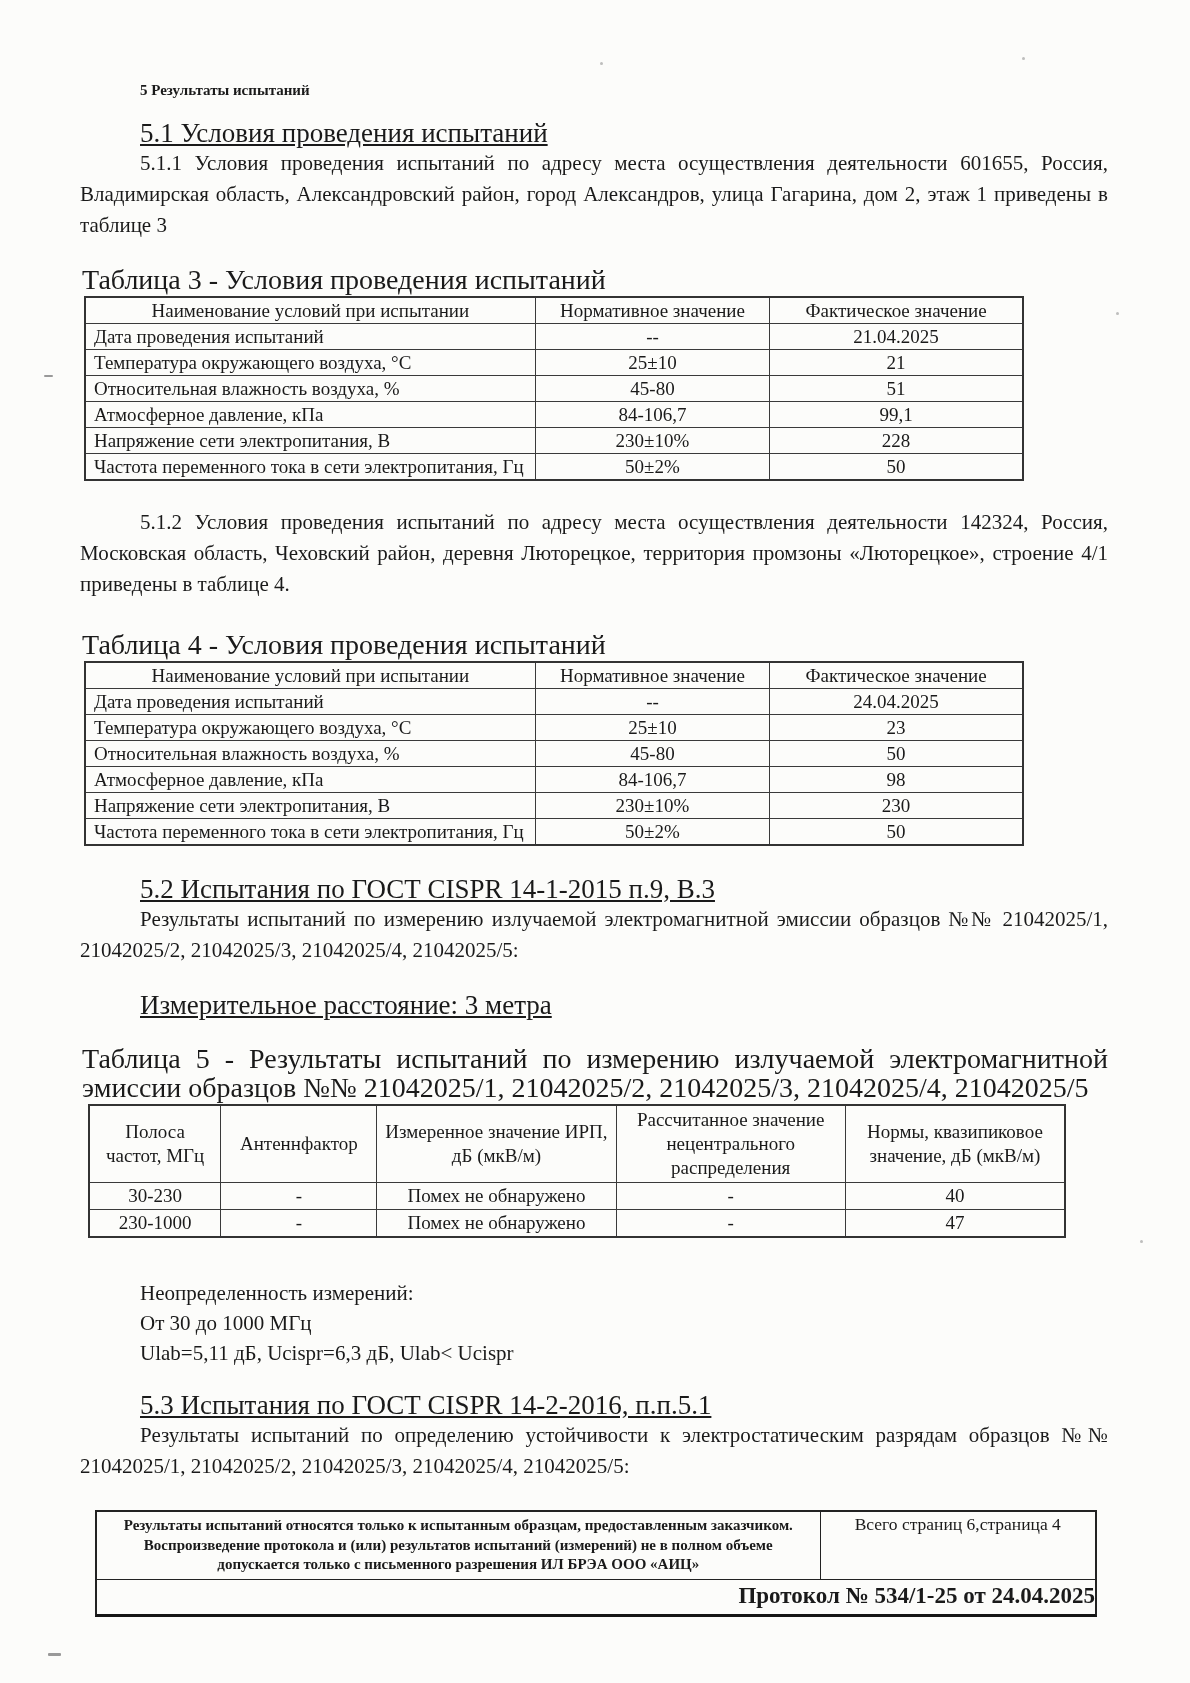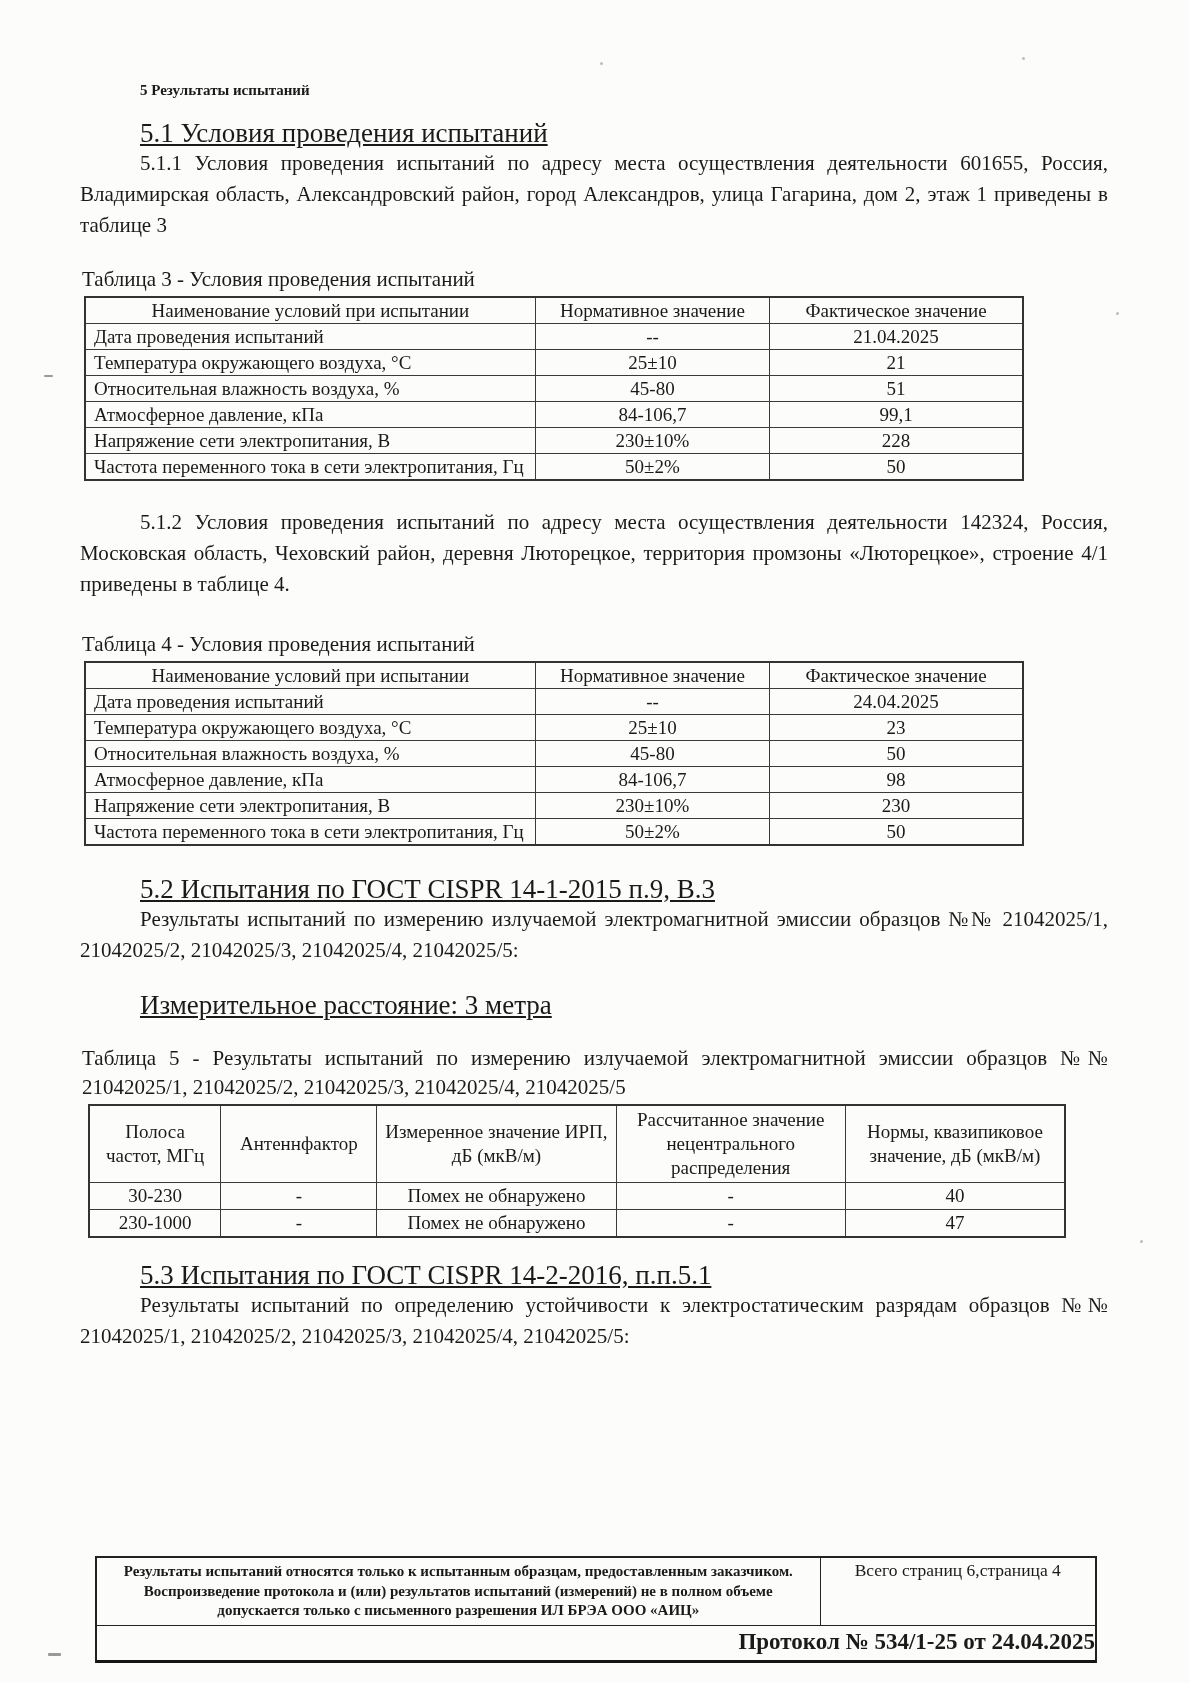--- a/index.html
+++ b/index.html
@@ -13,21 +13,21 @@
   }
   .content{padding:76px 82px 0 80px;}
   .h-bold{
     font-size:15px;font-weight:bold;margin:0 0 0 60px;line-height:28px;
   }
   .line-indent{margin:14px 0 0 60px;font-size:27px;line-height:30px;text-decoration:underline;}
   .para{
     margin:0;font-size:21px;line-height:31px;
     text-align:justify;text-indent:60px;
   }
-  .caption{margin:24px 0 2px 2px;font-size:21px;line-height:29px;}
+  .caption{margin:24px 0 2px 2px;font-size:28px;line-height:29px;}
   .caption-just{text-align:justify;}
   table.doc-table{
     border-collapse:collapse;
     width:940px;
     margin-left:4px;
     border:2px solid #333;
     font-size:19px;
   }
   table.doc-table th, table.doc-table td{
     border:1.5px solid #3a3a3a;
@@ -41,21 +41,21 @@
   table.cond td.val{ text-align:center; }
   table.cond col.c1{width:48%;} table.cond col.c2{width:25%;} table.cond col.c3{width:27%;}
   table.emis{ width:978px; margin-left:8px; }
   table.emis th{ text-align:center; line-height:24px; padding:2px 6px;}
   table.emis td{ text-align:center; line-height:24px;}
   table.emis col.e1{width:13.5%;} table.emis col.e2{width:16%;}
   table.emis col.e3{width:24.5%;} table.emis col.e4{width:23.5%;} table.emis col.e5{width:22.5%;} .gap-m{height:26px;}
   .uncert{margin:40px 0 0 60px;font-size:21px;line-height:30px;}
   .uncert div{margin:0;}
   .footer{
-    position:absolute;left:95px;top:1556px;width:1002px;
+    position:absolute;left:95px;top:1510px;width:1002px;
   }
   .footer-table{
     border:2px solid #222;
     border-bottom:3px solid #151515;
   }
   .footer-row1{display:flex;border-bottom:1.5px solid #222;}
   .footer-disclaimer{
     width:72.5%;box-sizing:border-box;
     border-right:1.5px solid #222;
     font-weight:bold;font-size:15px;line-height:19.5px;
@@ -219,20 +219,25 @@
         <tr>
           <td>230-1000</td>
           <td>-</td>
           <td>Помех не обнаружено</td>
           <td>-</td>
           <td>47</td>
         </tr>
       </tbody>
     </table>
 
+    <div class="uncert">
+      <div>Неопределенность измерений:</div>
+      <div>От 30 до 1000 МГц</div>
+      <div>Ulab=5,11 дБ, Ucispr=6,3 дБ, Ulab&lt; Ucispr</div>
+    </div>
 
     <div class="line-indent" style="margin-top:22px;">5.3 Испытания по ГОСТ CISPR 14-2-2016, п.п.5.1</div>
     <p class="para">Результаты испытаний по определению устойчивости к электростатическим разрядам образцов №№ 21042025/1, 21042025/2, 21042025/3, 21042025/4, 21042025/5:</p>
 
   </div>
 
   <div class="footer">
     <div class="footer-table">
       <div class="footer-row1">
         <div class="footer-disclaimer">

